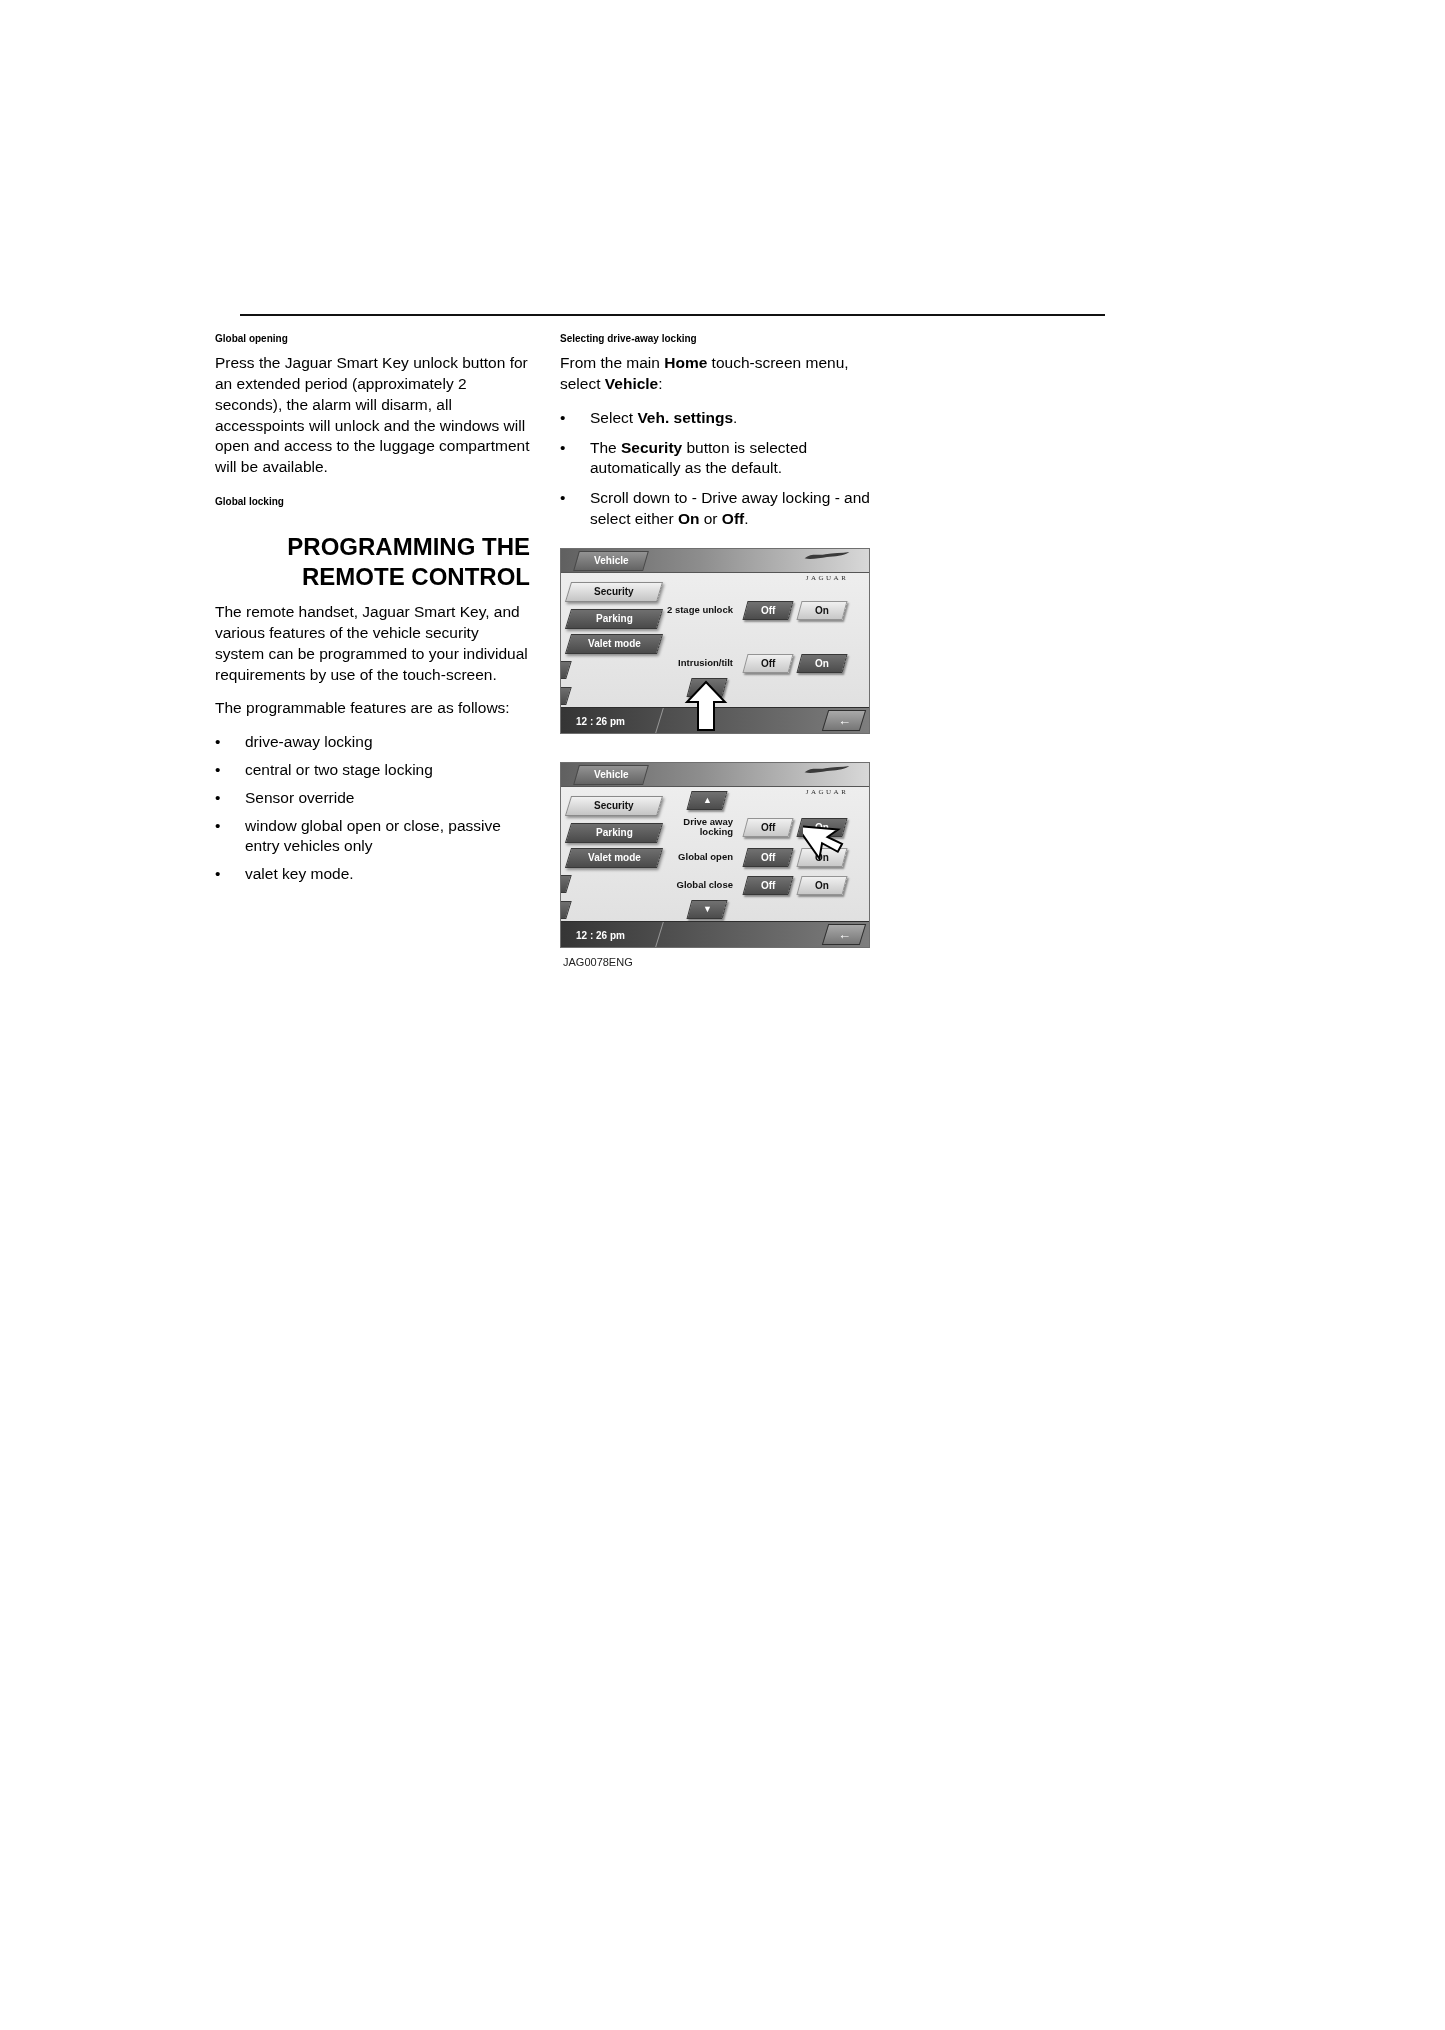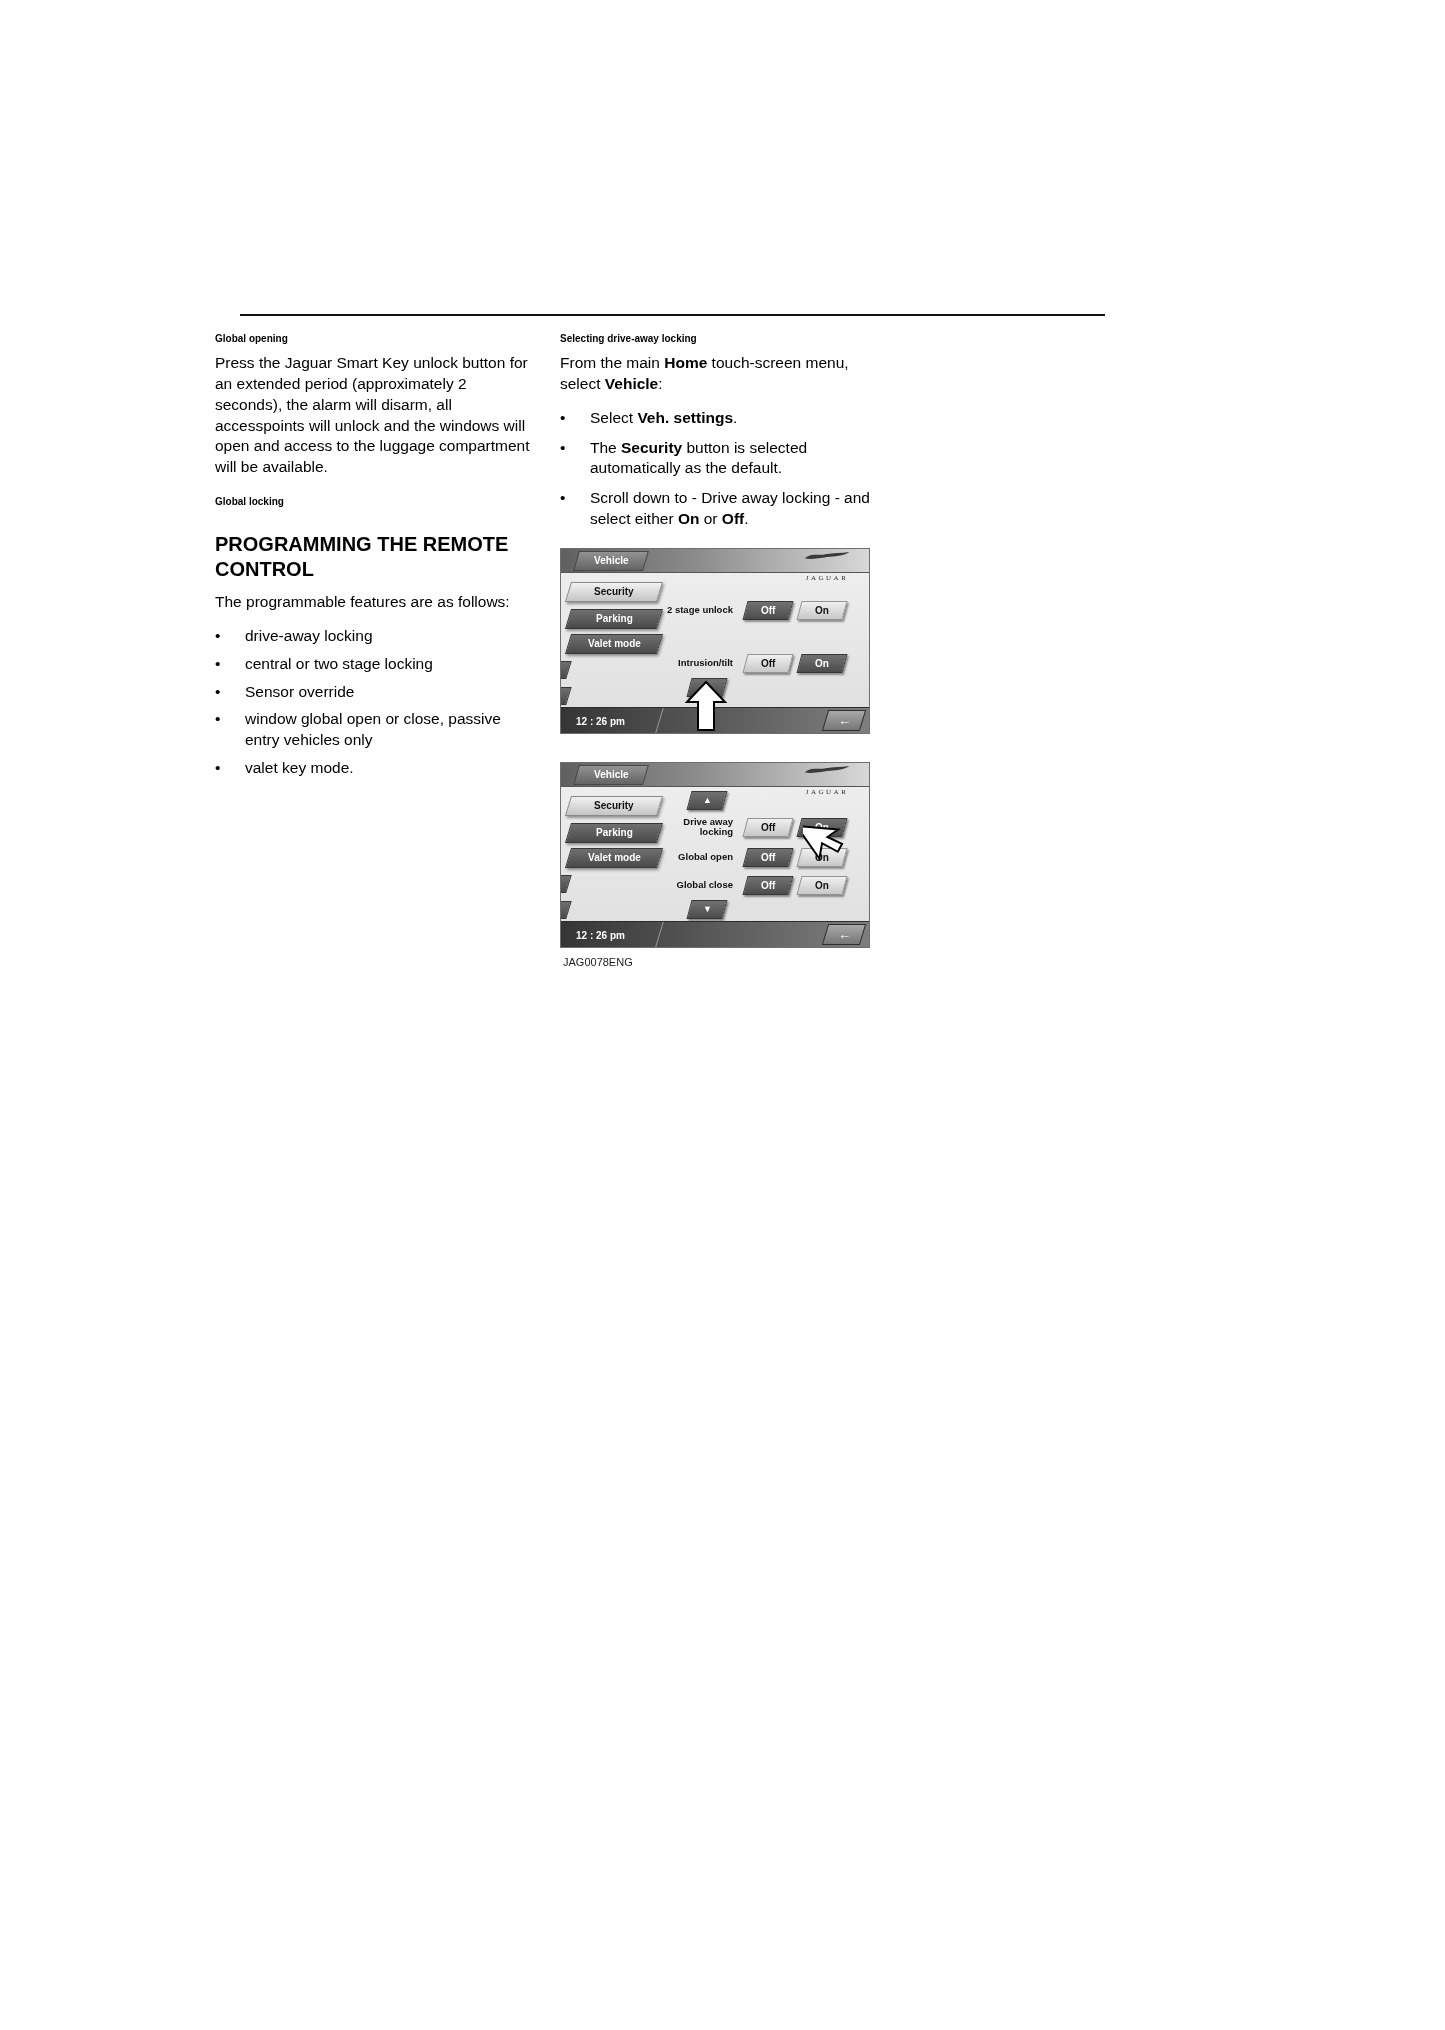--- a/index.html
+++ b/index.html
@@ -14,21 +14,21 @@
   .masthead .title { font-size:31px; font-weight:bold; letter-spacing:0.5px; }
   .rule { position:absolute; left:240px; top:314px; width:865px; border-top:2px solid #111; }
 
   
   .col { position:absolute; top:332px; font-size:15.5px; line-height:1.34; }
   .col-left  { left:215px; width:315px; }
   .col-right { left:560px; width:322px; }
 
   .subhead { font-weight:bold; font-size:10px; margin:0 0 8px 0; }
   .gap-top { margin-top:17px; }
-  .bighead { font-weight:bold; font-size:20px; line-height:1.25; margin:24px 0 10px 0; }
+  .bighead { font-weight:bold; font-size:24px; line-height:1.25; margin:24px 0 10px 0;text-align:right; }
   p.body { margin:0 0 13px 0; }
   .bold { font-weight:bold; }
 
   .bullet { display:flex; margin:0 0 7px 0; }
   .bullet .dot { width:30px; flex:0 0 30px; }
   .bullet .btext { flex:1; }
   .rb .dot { width:30px; flex:0 0 30px; }
   .rb { margin-bottom:9px; }
 
   
@@ -117,20 +117,21 @@
 
   <div class="rule"></div>
 
   <div class="col col-left">
     <div class="subhead">Global opening</div>
     <p class="body">Press the Jaguar Smart Key unlock button for an extended period (approximately 2 seconds), the alarm will disarm, all accesspoints will unlock and the windows will open and access to the luggage compartment will be available.</p>
 
     <div class="subhead gap-top">Global locking</div>
 
     <div class="bighead">PROGRAMMING THE REMOTE CONTROL</div>
+    <p class="body">The remote handset, Jaguar Smart Key, and various features of the vehicle security system can be programmed to your individual requirements by use of the touch-screen.</p>
     <p class="body">The programmable features are as follows:</p>
 
     <div class="bullet">
       <span class="dot">•</span>
       <span class="btext">drive-away locking</span>
     </div>
     <div class="bullet">
       <span class="dot">•</span>
       <span class="btext">central or two stage locking</span>
     </div>

